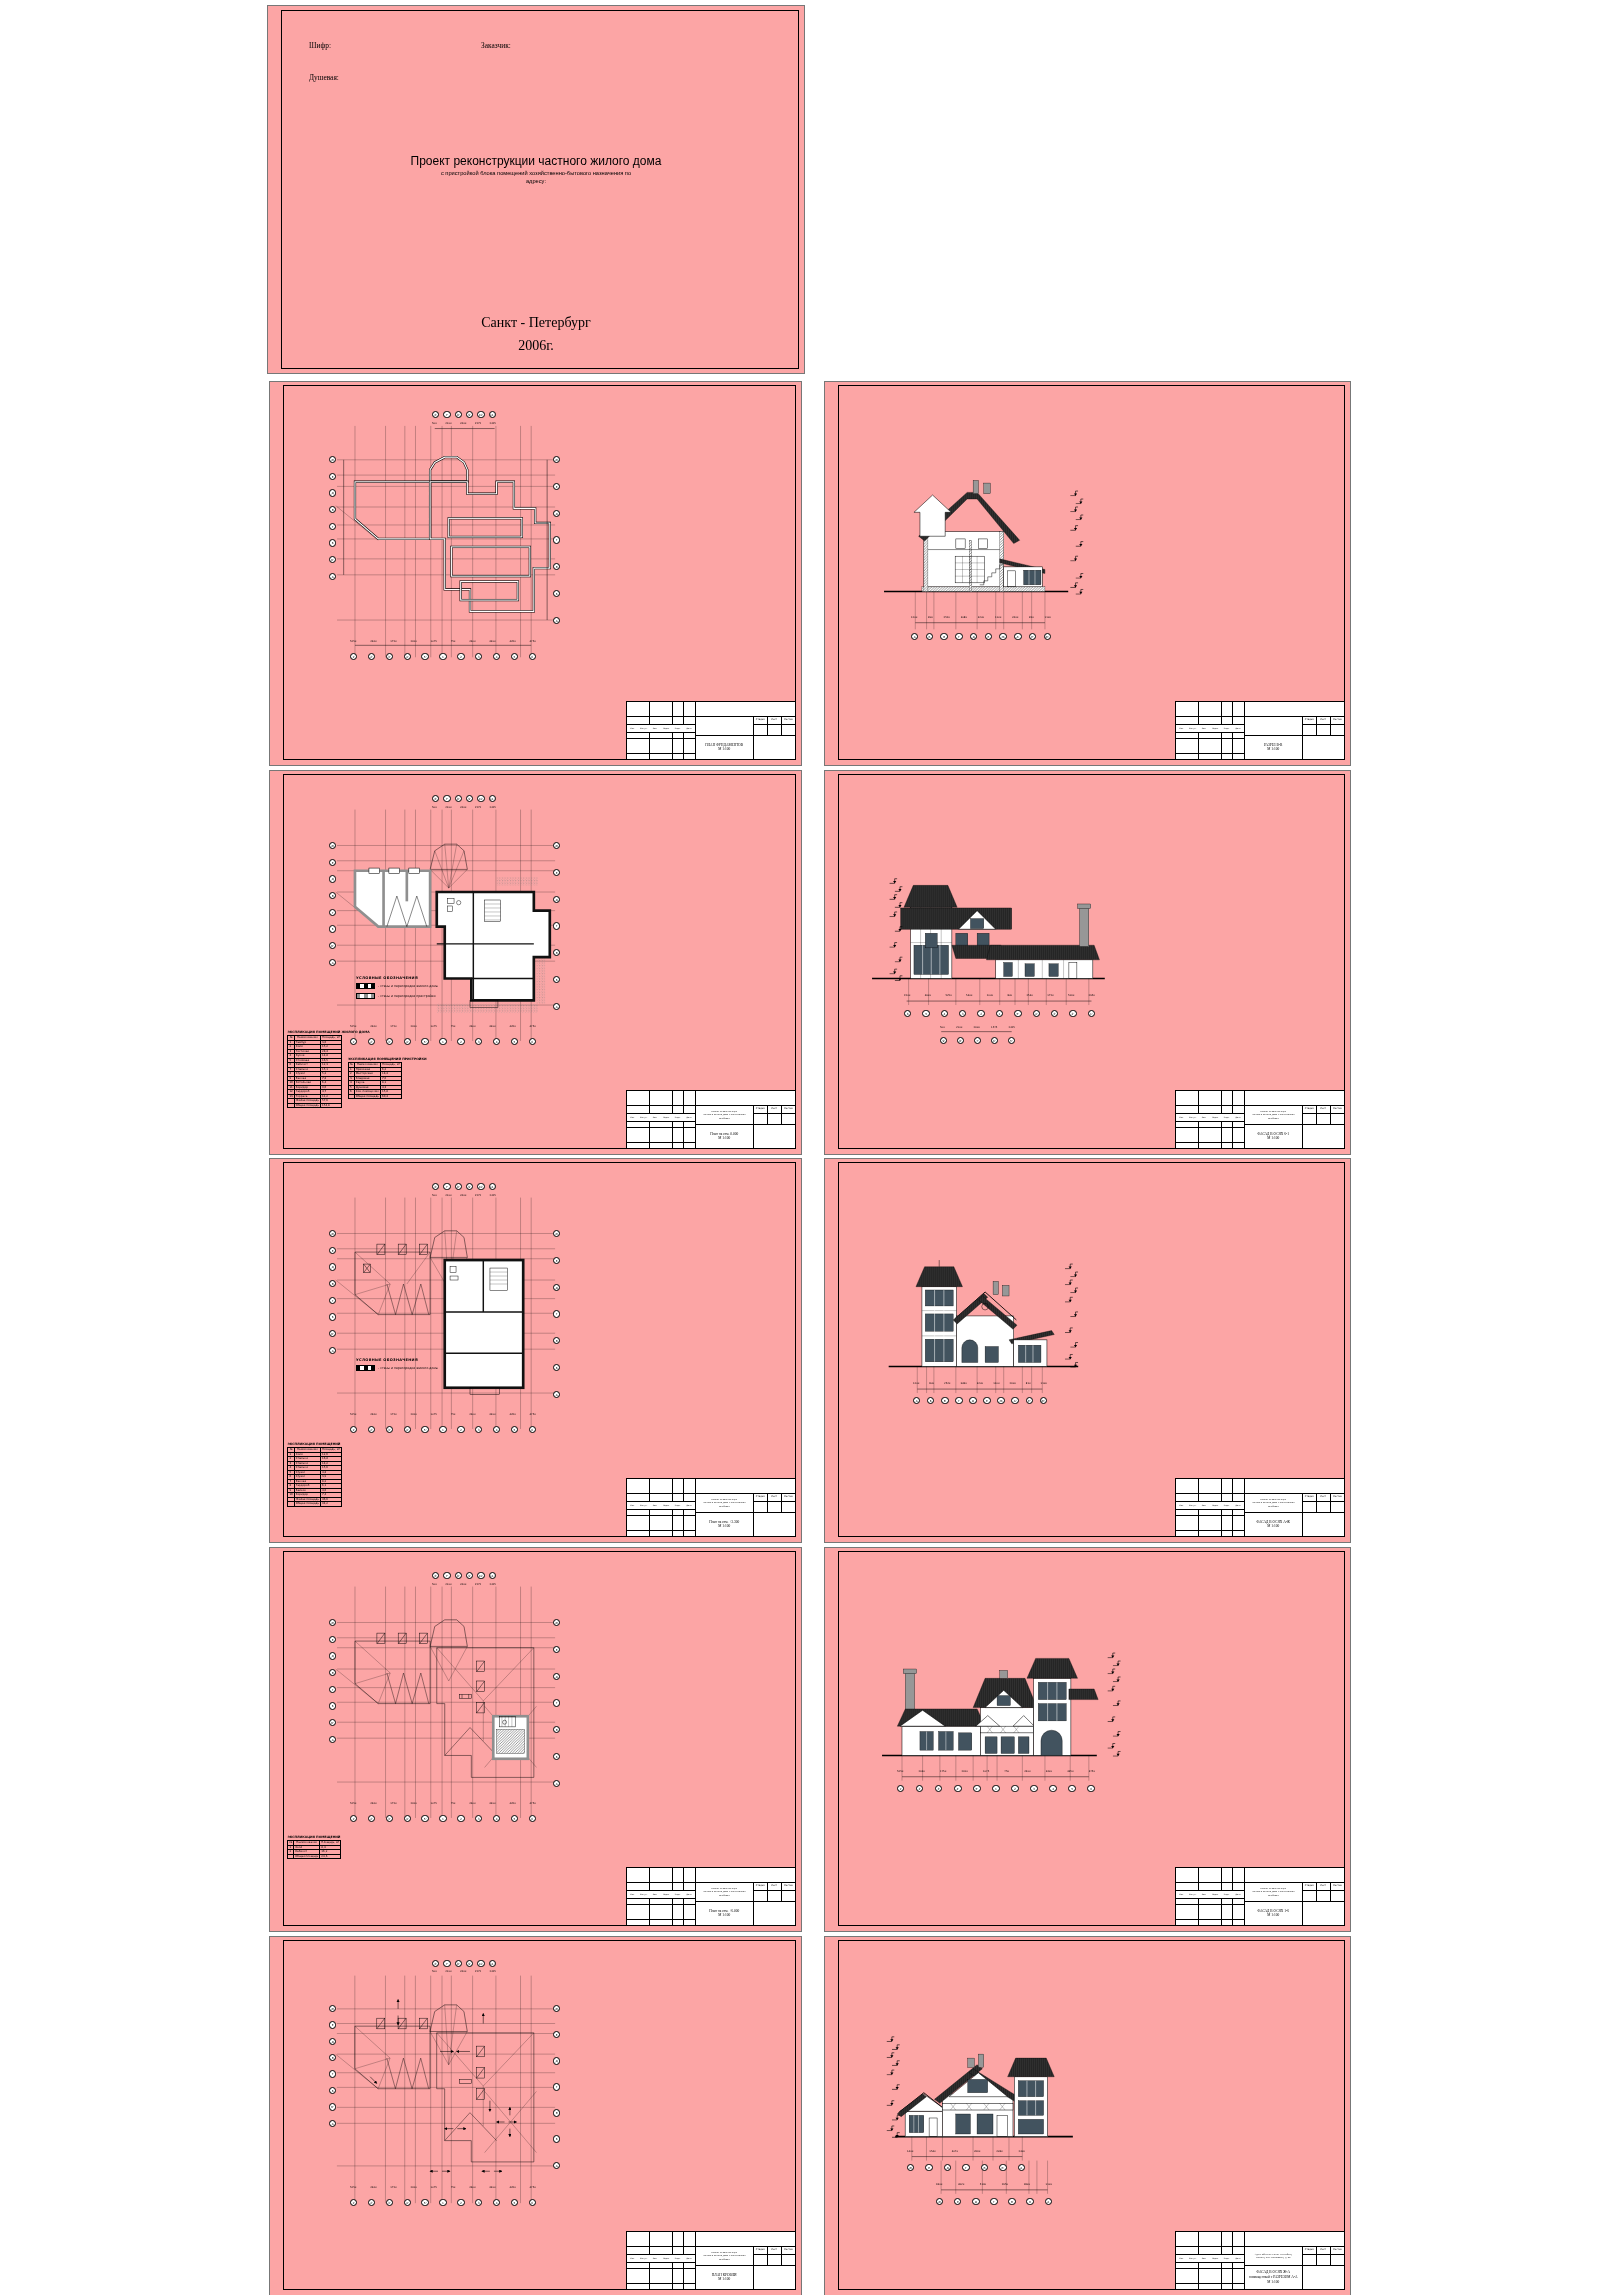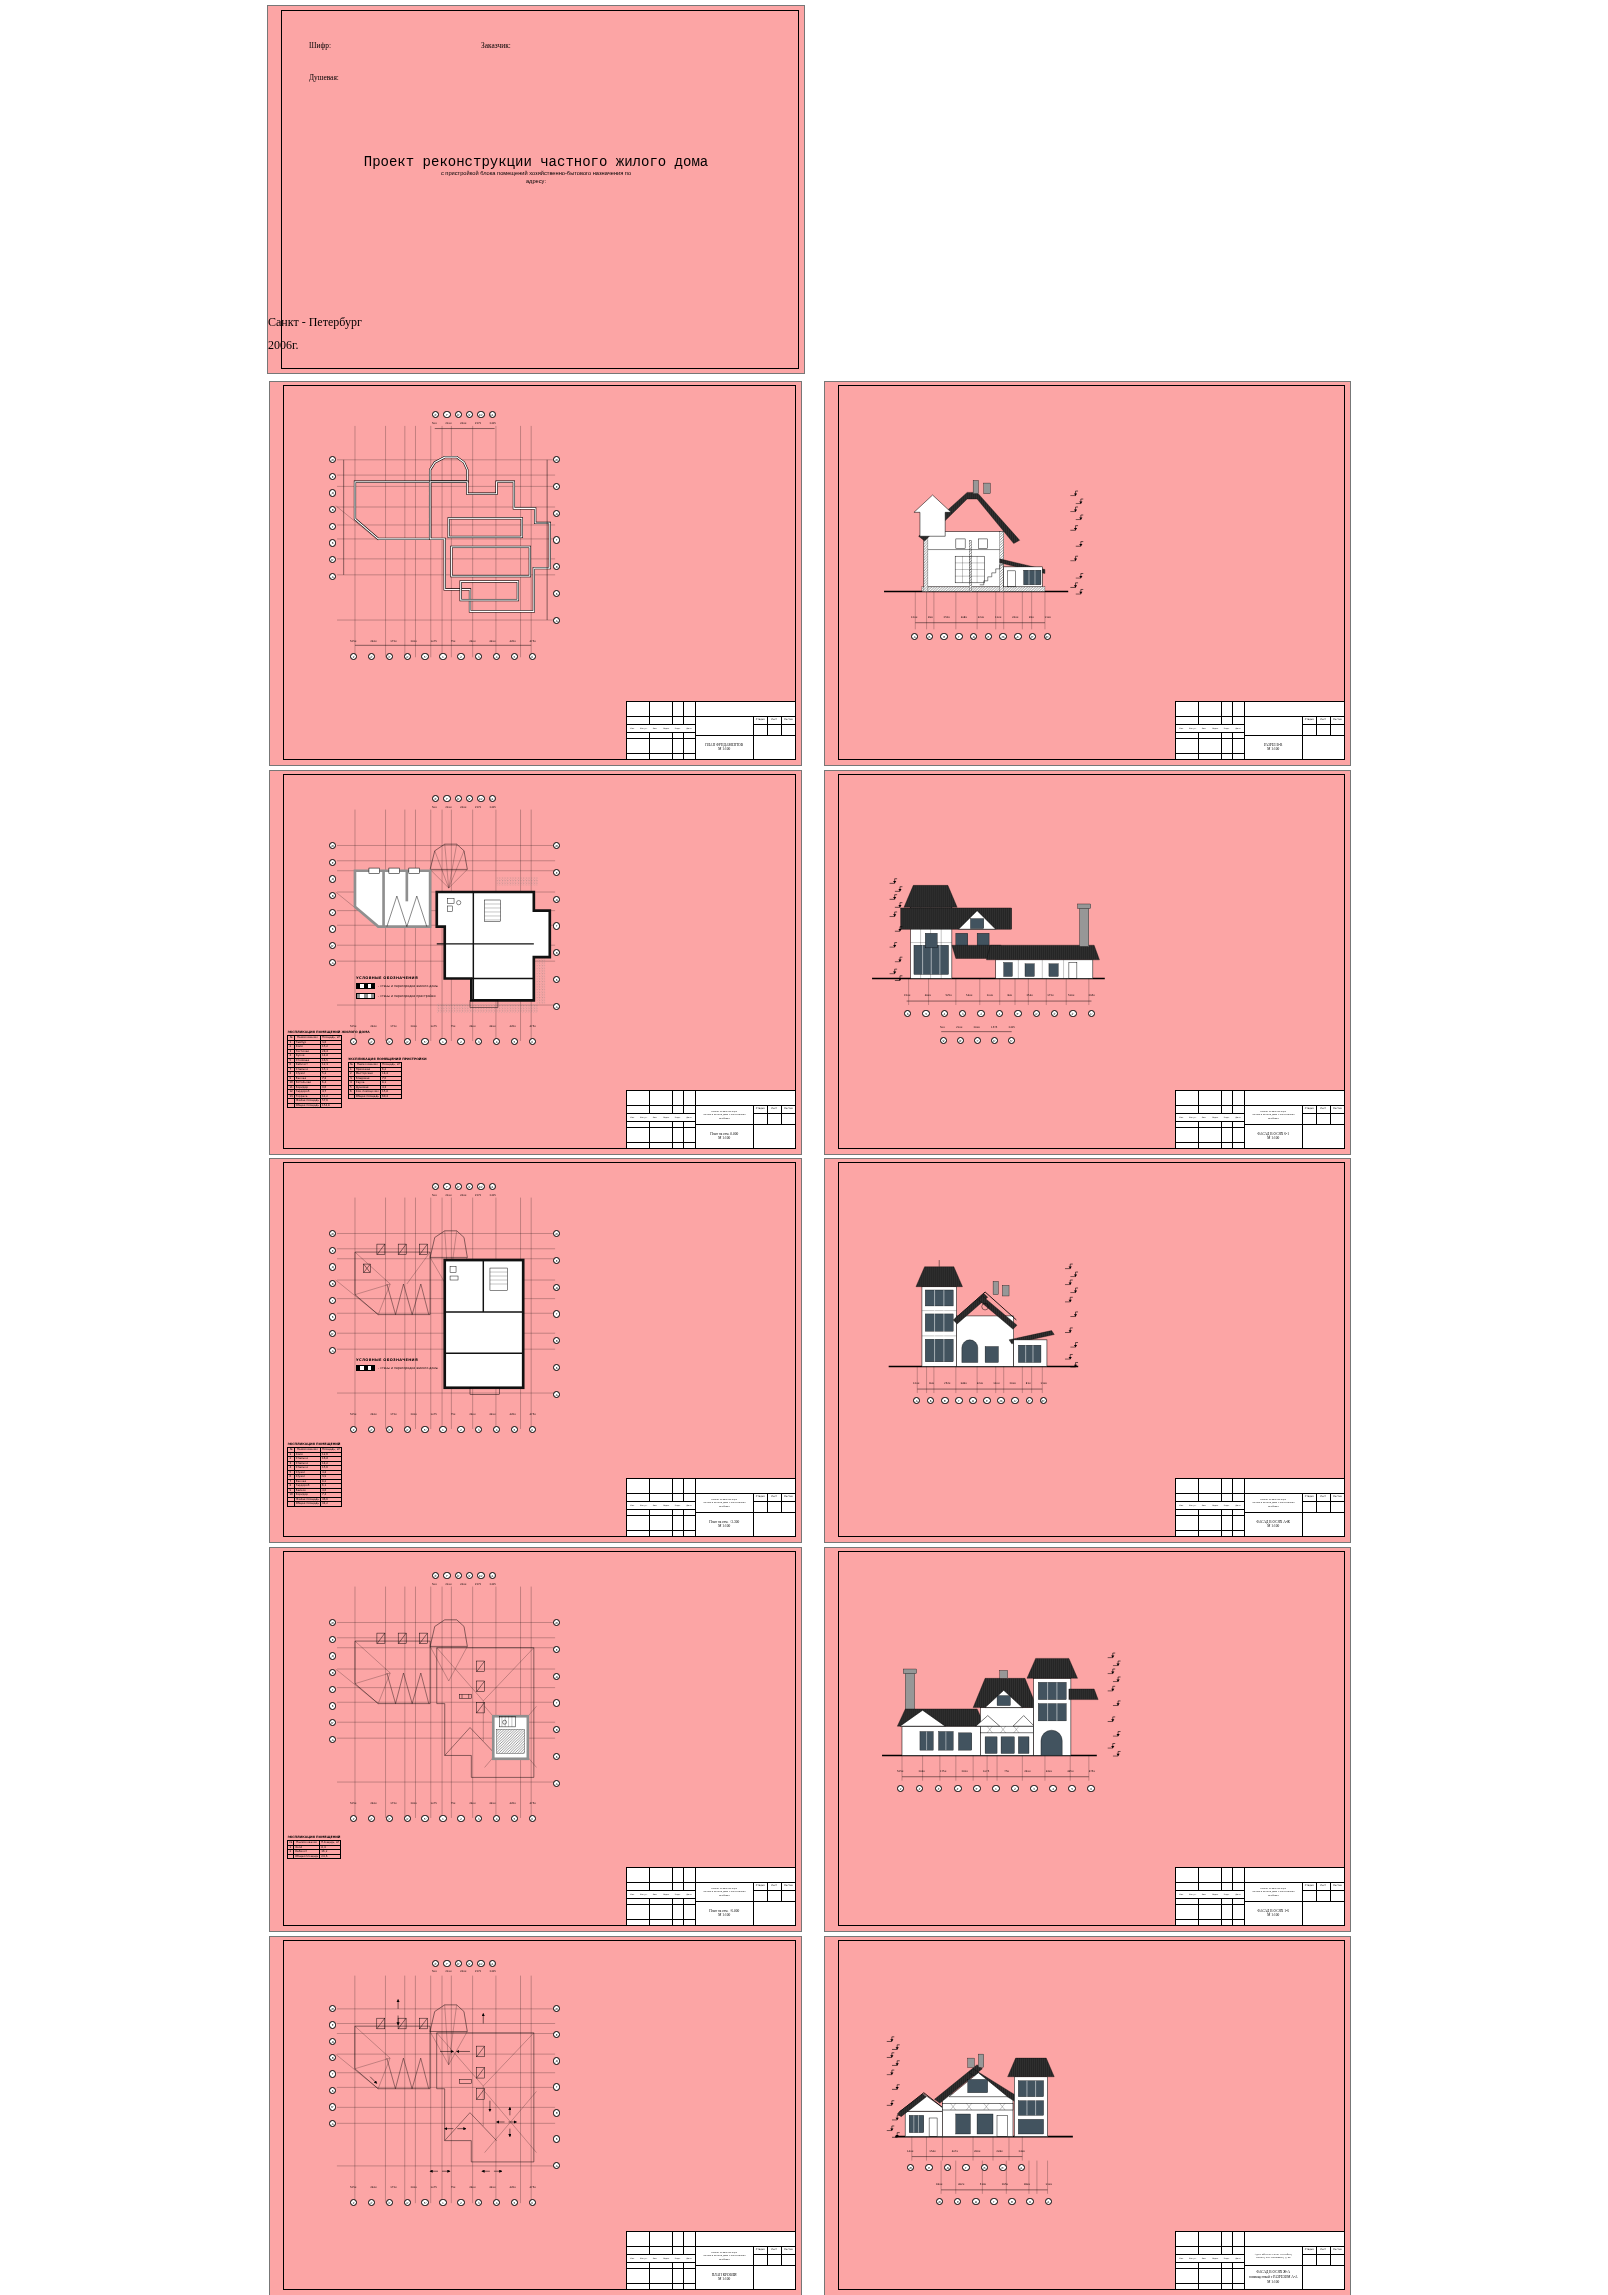--- a/index.html
+++ b/index.html
@@ -48,23 +48,23 @@
   .sth:last-child{border-right:none;}
   .se{flex:1;display:flex;}
   .se i{flex:1;border-right:0.7px solid #000;}
   .se i:last-child{border-right:none;}
   .s-bot{flex:1;display:flex;}
   .stitle{flex:1;display:flex;flex-direction:column;justify-content:center;}
   .tl{display:block;font:3.5px/1.35 "Liberation Serif",serif;text-align:center;}
   .sx{width:41px;border-left:0.7px solid #000;}
   
   .tp-label{position:absolute;font-size:7.4px;}
-  .tp-title{position:absolute;width:100%;text-align:center;font-size:14px;font-family:Liberation Mono, monospace;}
+  .tp-title{position:absolute;width:100%;text-align:center;font-size:12px;font-family:Liberation Sans, sans-serif;}
   .tp-sub{position:absolute;width:100%;text-align:center;font-size:5.7px;font-family:"Liberation Sans",sans-serif;}
-  .tp-city{position:absolute;width:100%;text-align:left;font-size:12px;}
+  .tp-city{position:absolute;width:100%;text-align:center;font-size:14px;}
   
   .k{stroke:#000;stroke-width:.7;fill:none;}
   .k2{stroke:#000;stroke-width:1.3;fill:none;}
   .thin{stroke:#000;stroke-width:.35;fill:none;}
   .f1{stroke:#000;stroke-width:3.4;fill:none;}
   .f2{stroke:#fff;stroke-width:1.7;fill:none;}
   .wall{stroke:#111;stroke-width:4;fill:#fff;}
   .wallg{stroke:#8f8f8f;stroke-width:4;fill:#fff;}
   .part{stroke:#111;stroke-width:2.2;fill:none;}
   .roof{fill:url(#roofp);stroke:#000;stroke-width:.5;}

